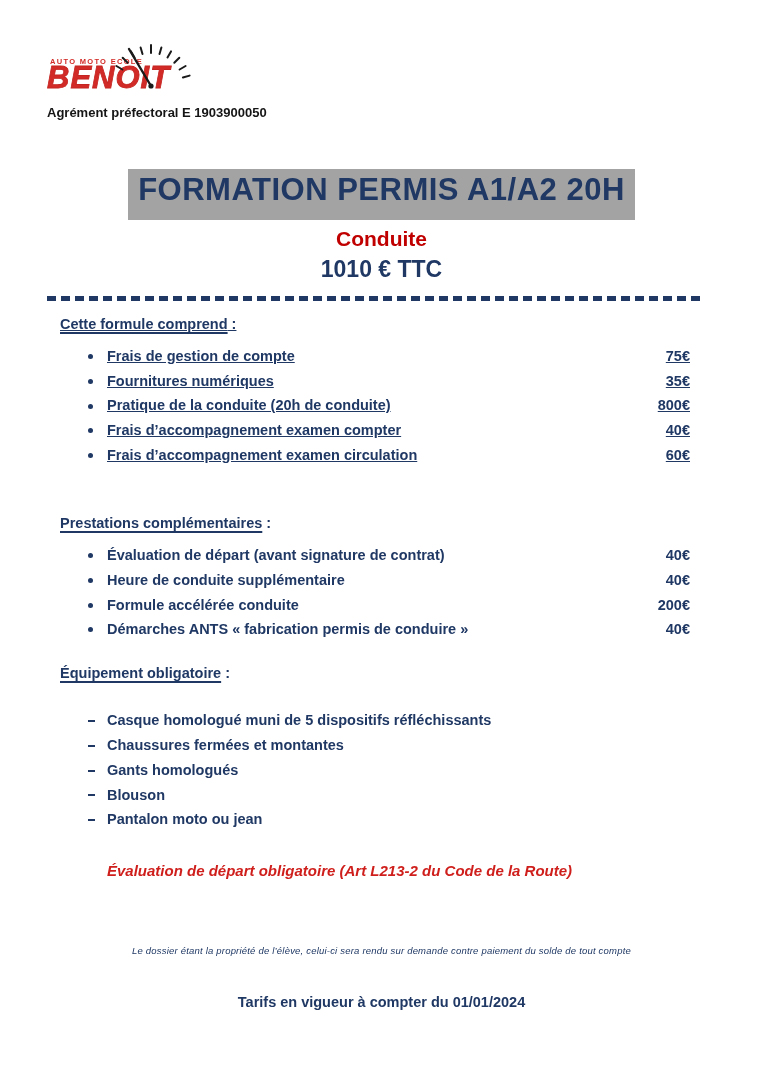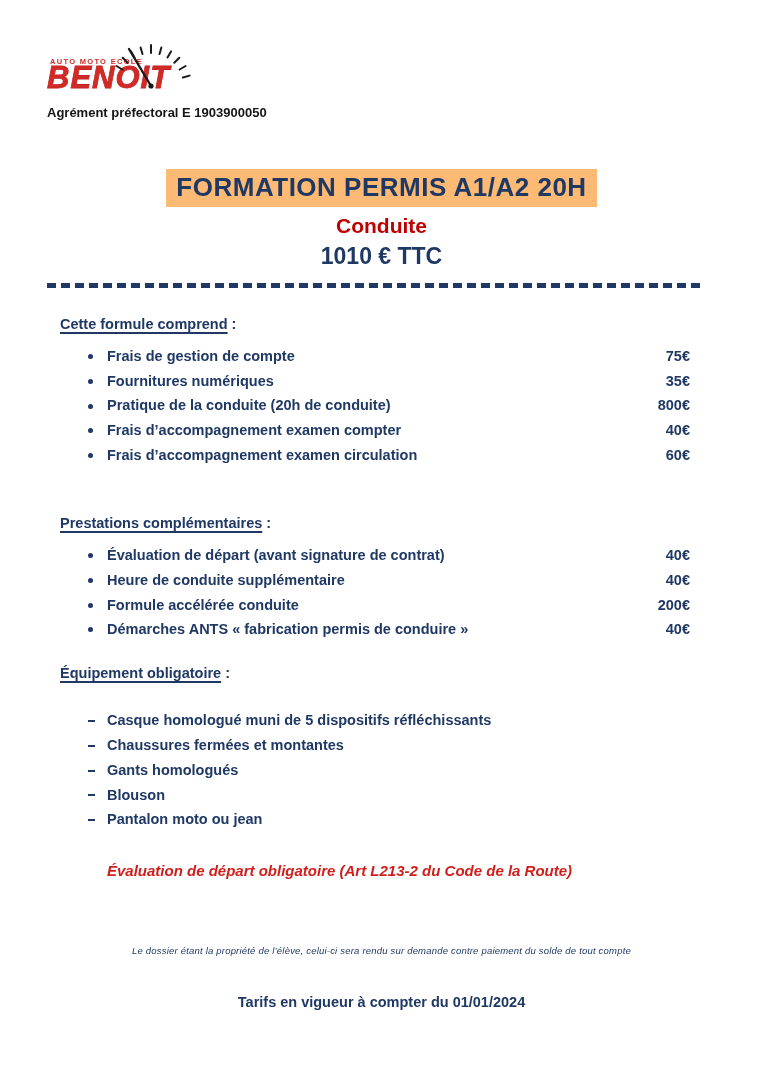--- a/index.html
+++ b/index.html
@@ -19,36 +19,36 @@
   .logo-name {
     position:absolute; left:0; top:24px;
     font-size:31px; font-weight:bold; font-style:italic; color:#d22b27;
     letter-spacing:1px; -webkit-text-stroke:0.8px #c42522; white-space:nowrap;
   }
   .agrement { margin:5px 0 0 47px; font-size:13px; font-weight:bold; color:#151515; }
 
   
   .title-block { margin-top:49px; text-align:center; }
   .title-main {
-    display:inline-block; background:#fdba74; color:#1f3864;
-    font-weight:bold; font-size:26px; letter-spacing:0.5px; padding:3px 10px 4px;
+    display:inline-block; background:#a3a3a3; color:#1f3864;
+    font-weight:bold; font-size:31px; letter-spacing:0.5px; padding:3px 10px 12px;
   }
   .title-sub   { margin-top:7px; color:#c00000; font-weight:bold; font-size:21px; }
   .title-price { margin-top:5px; color:#1f3864; font-weight:bold; font-size:23px; }
 
   .divider {
     margin:13px 0 0 47px; width:655px; height:5px;
     background:repeating-linear-gradient(90deg,#1f3864 0 9px,transparent 9px 14px);
   }
 
   
   .section { margin-left:60px; width:630px; }
   .section-heading { font-size:14.5px; font-weight:bold; color:#1f3864; }
   .heading-text { text-decoration:underline; text-decoration-thickness:1.5px; text-underline-offset:3px; }
-  .s1 { margin-top:28px; }
+  .s1 { margin-top:15px;text-decoration:underline; }
   .s2 { margin-top:52px; }
   .s3 { margin-top:28px; }
   .rows  { margin-top:17px; }
   .rows3 { margin-top:32px; }
   .row {
     display:flex; align-items:center; padding-left:28px;
     margin-bottom:9.5px; font-size:14.5px; font-weight:bold; line-height:1.05; color:#1f3864;
   }
   .bullet { width:5px; height:5px; border-radius:50%; background:#1f3864; margin-right:14px; flex:none; }
   .dash   { width:7px; height:2px; background:#1f3864; margin-right:12px; flex:none; }

